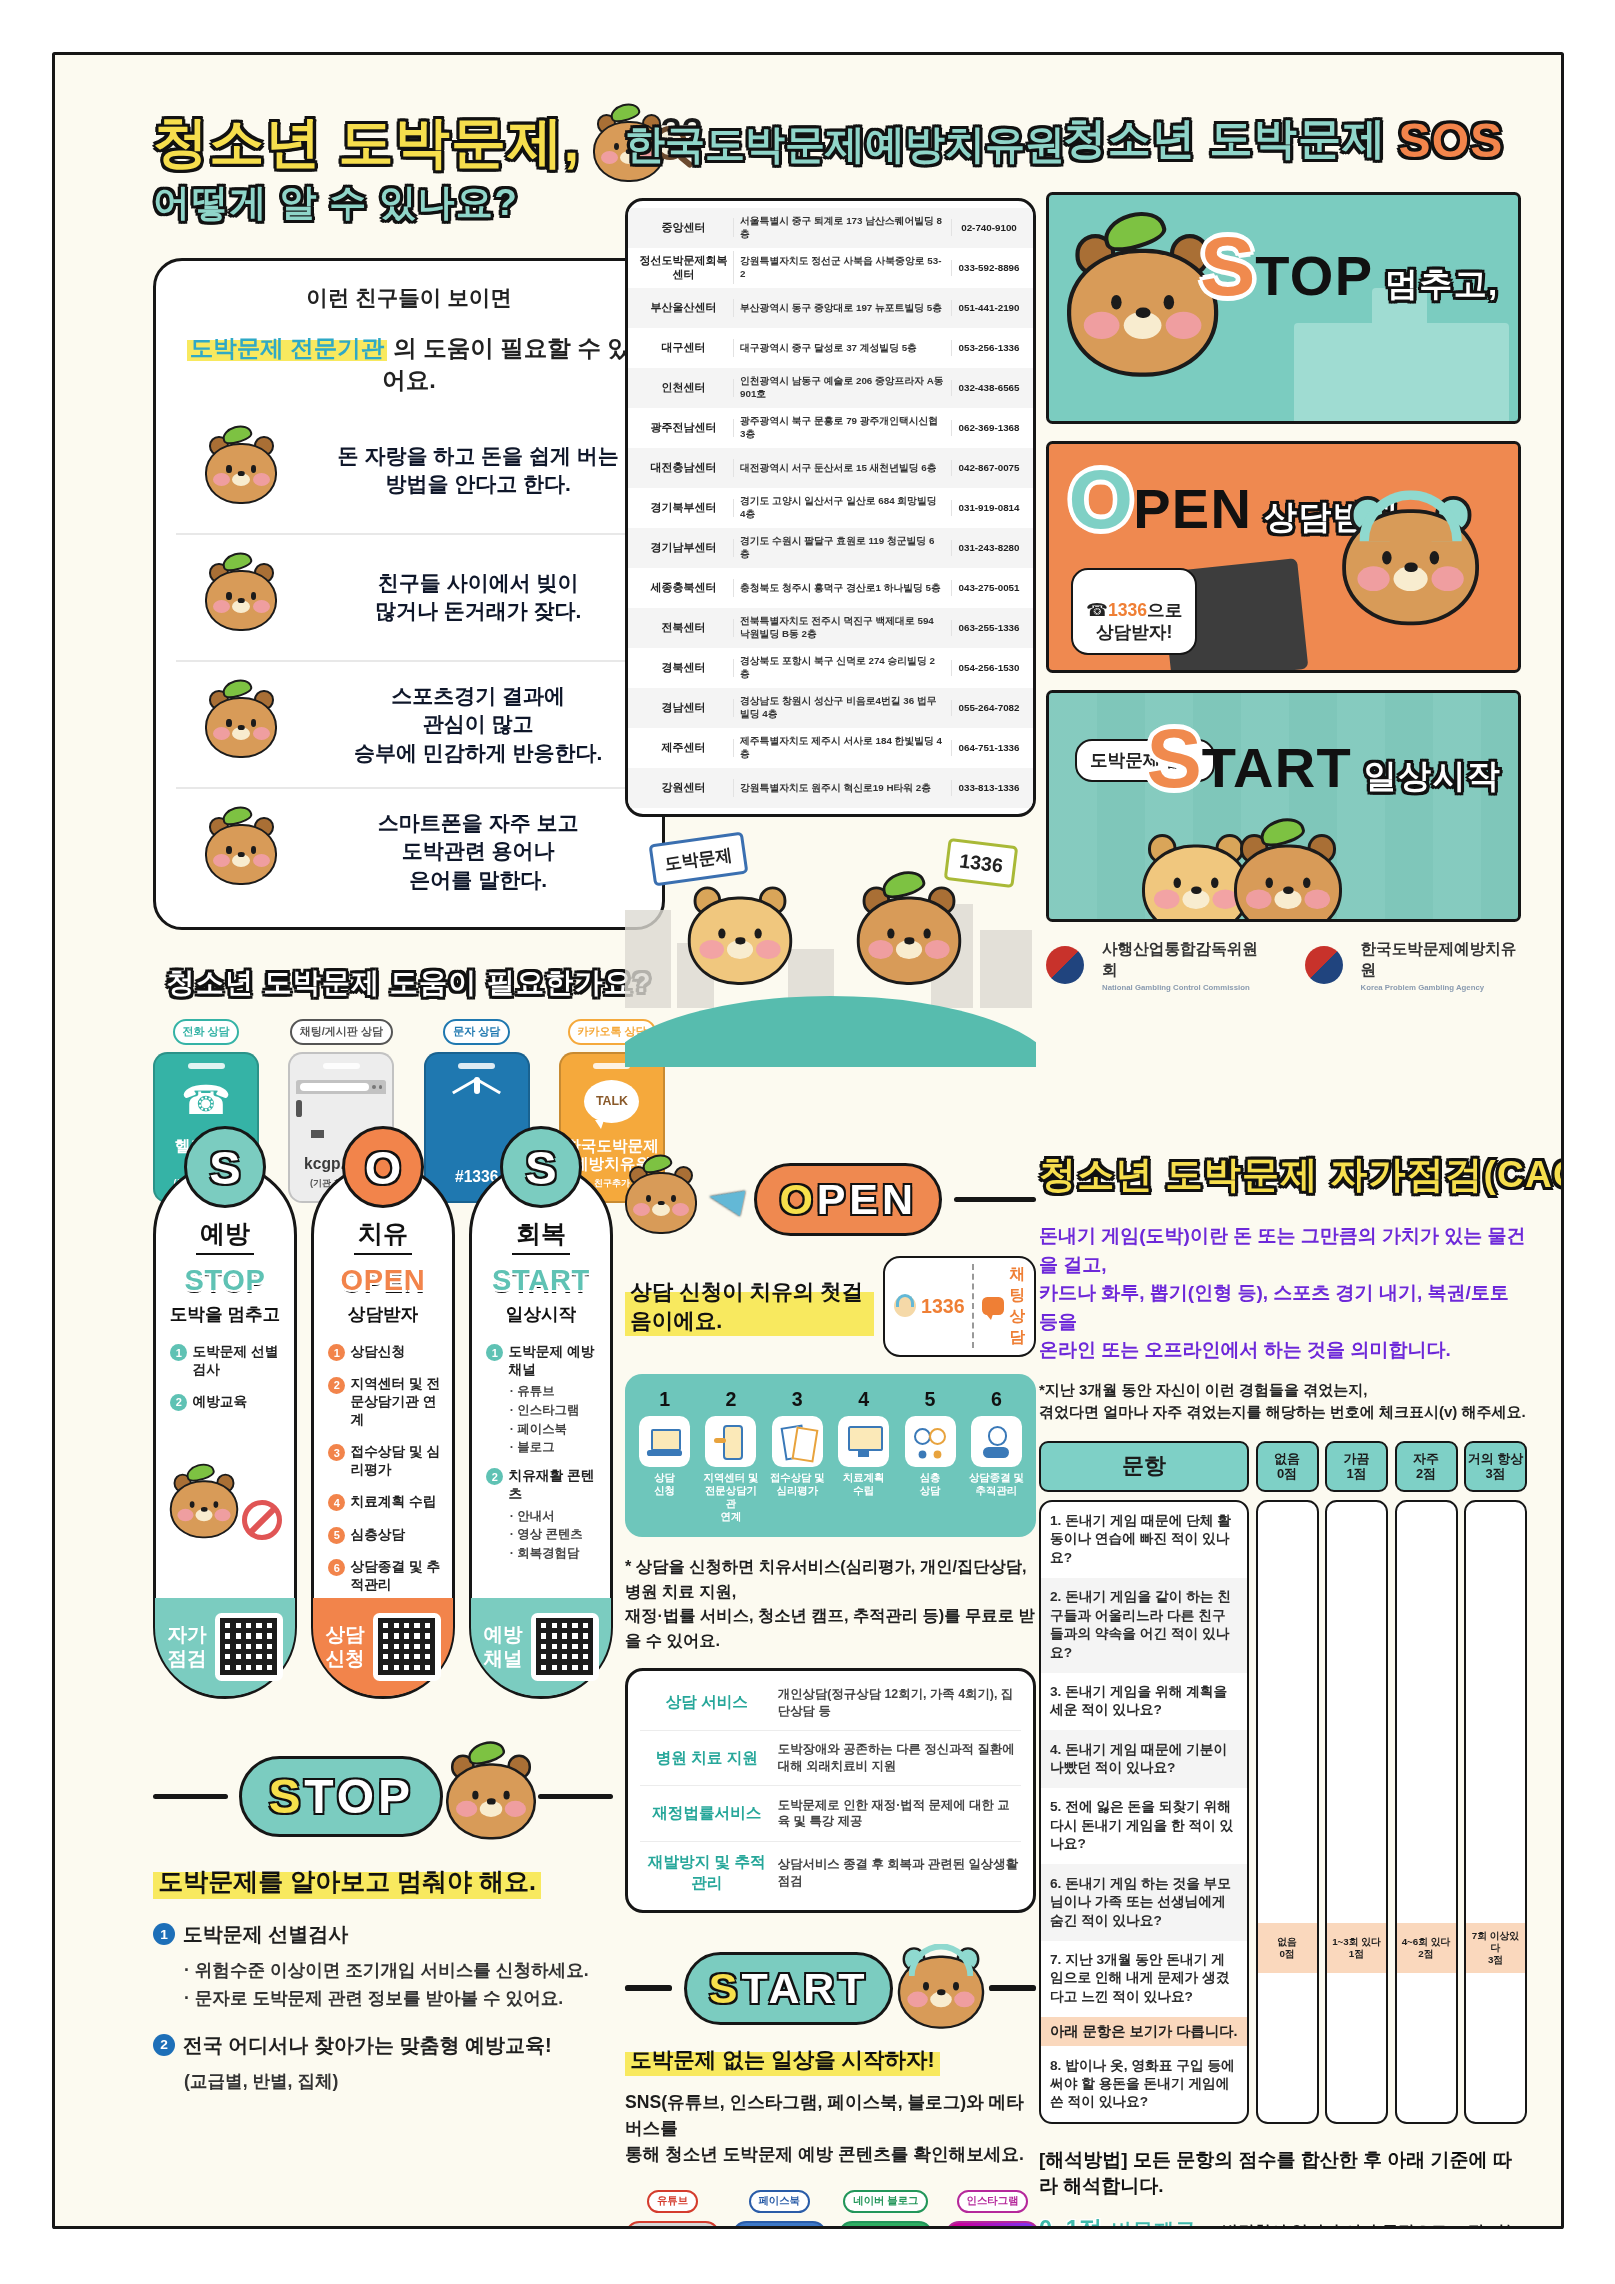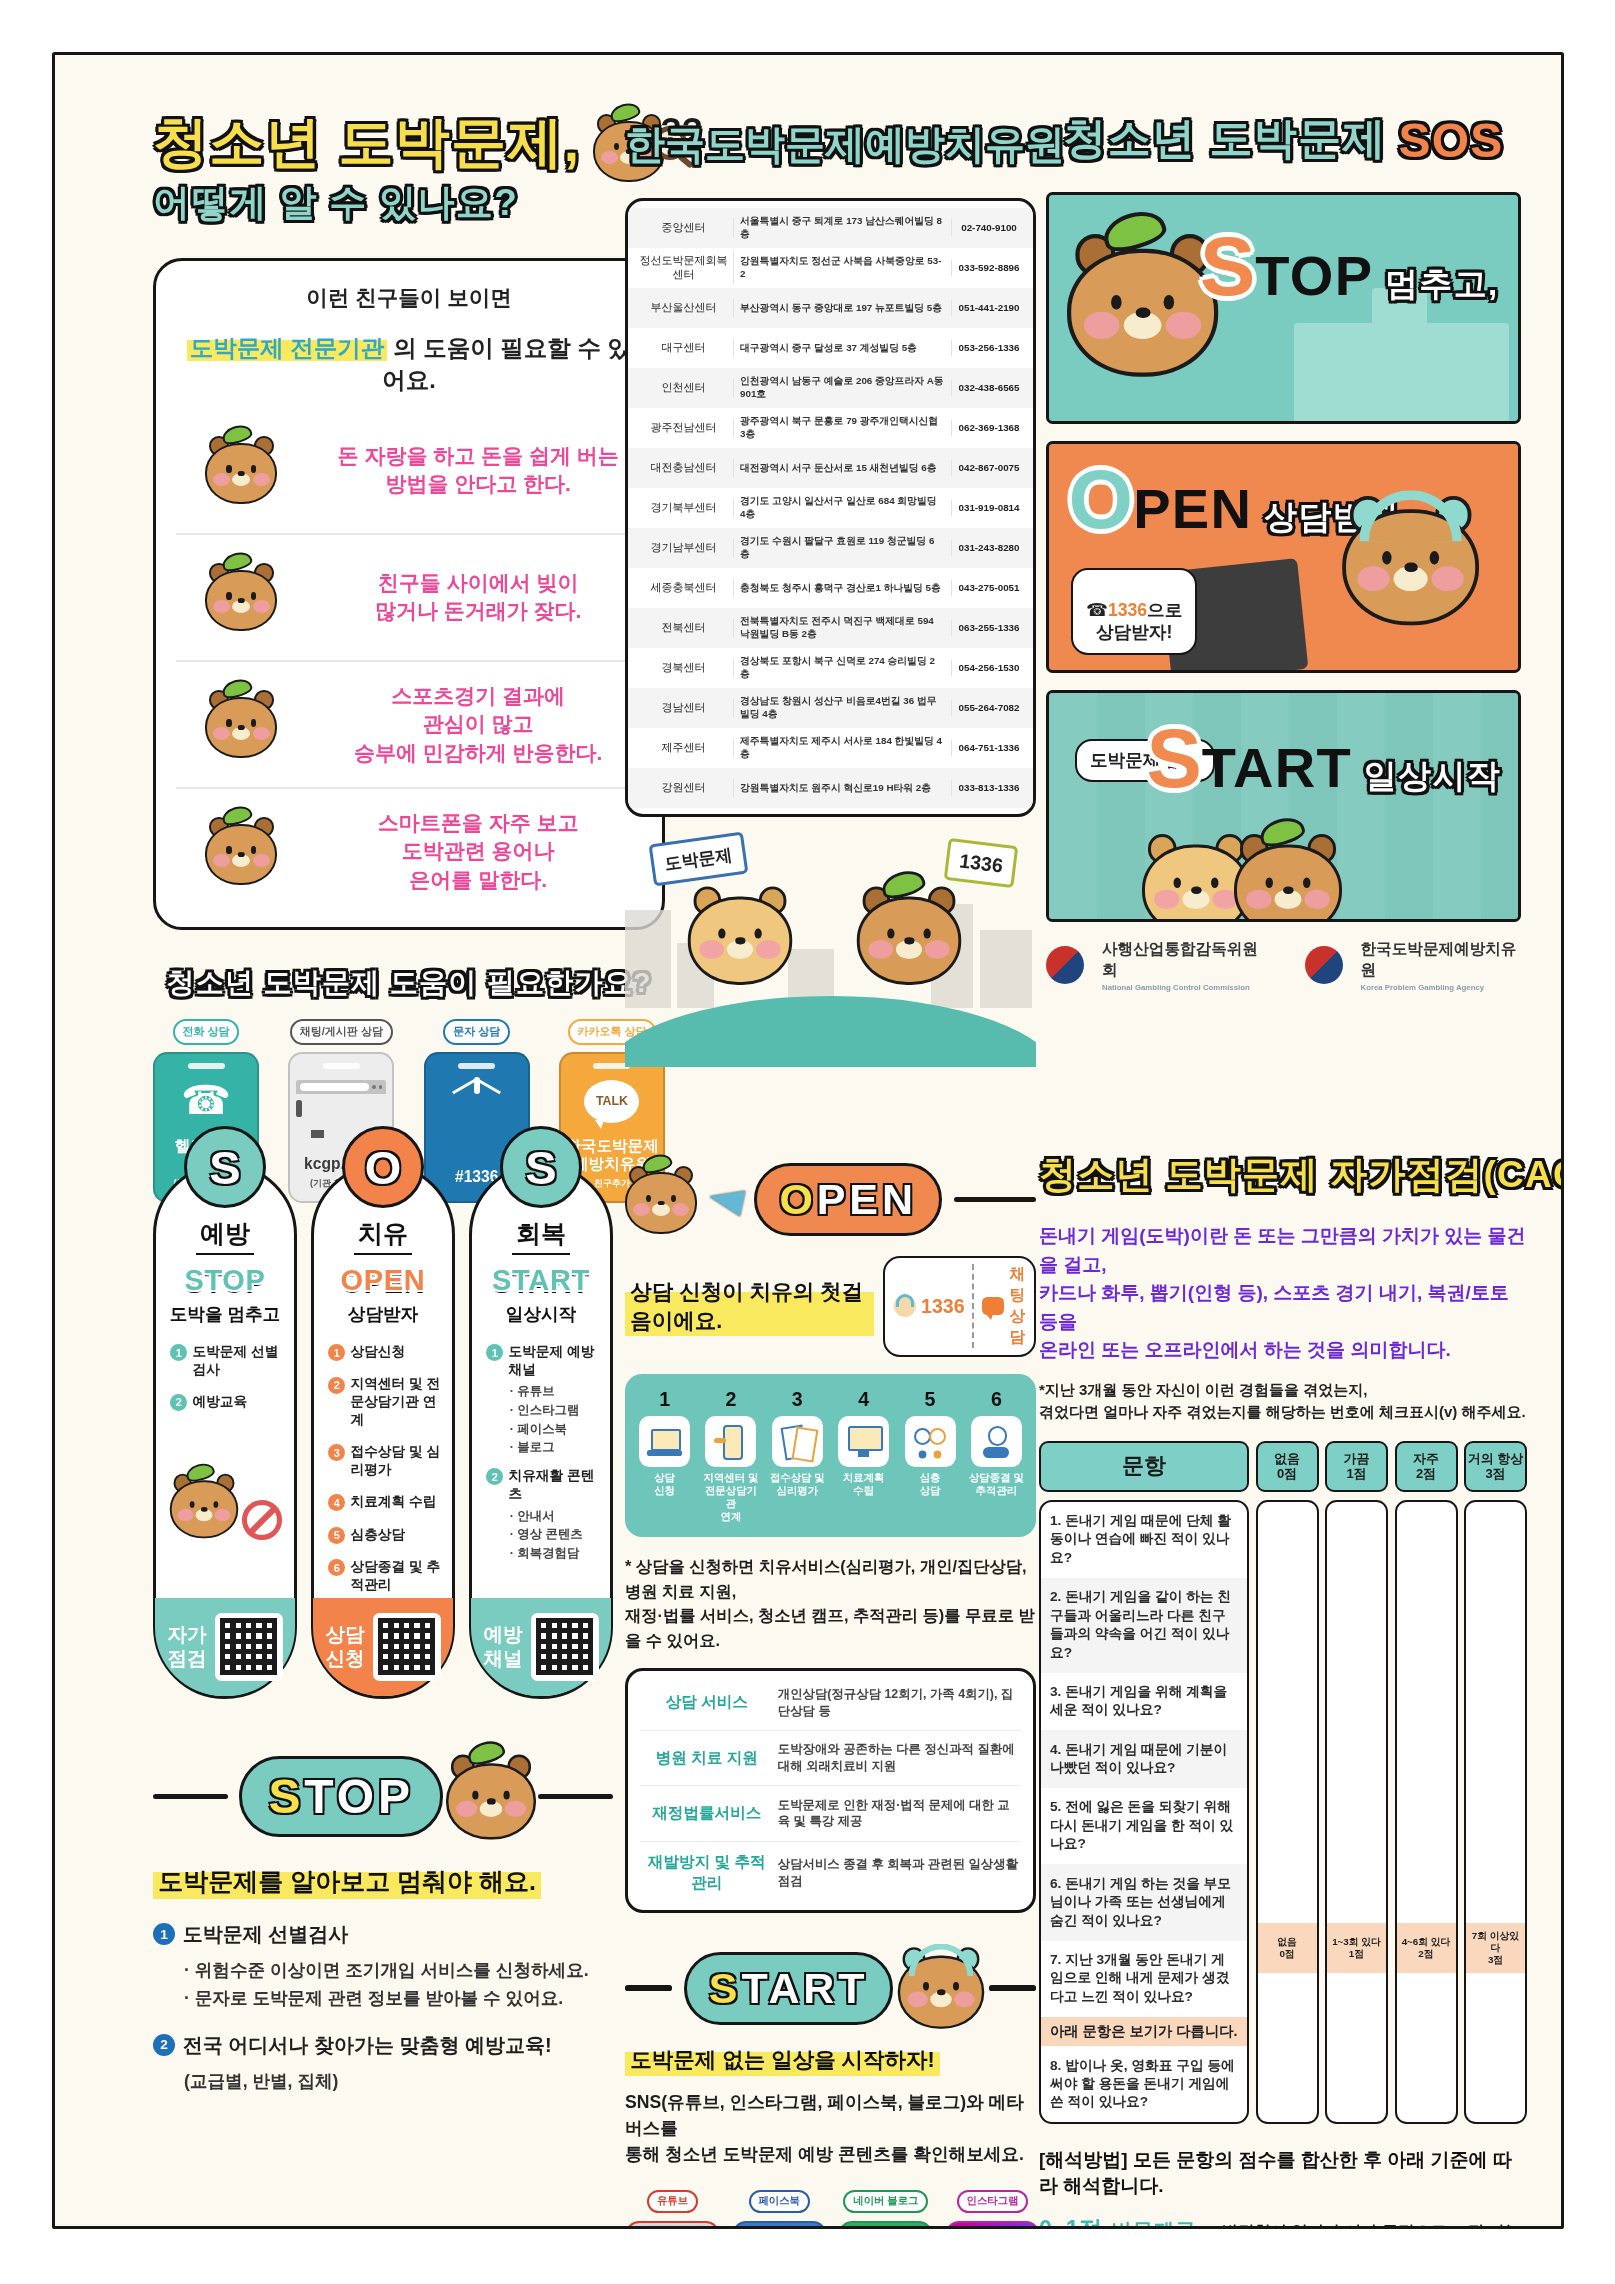--- a/index.html
+++ b/index.html
@@ -44,21 +44,21 @@
   .p1 .t1{font-size:55px;line-height:1.05}
   .p1 .t2{font-size:37px;margin-top:6.5px}
   .p1 .qq{font-size:35px;font-weight:900;color:#1b1b1b;margin-left:2.6px}
   .signcard{margin-top:30px;background:#fff;border:3.3px solid #161616;border-radius:29px;padding:22px 19.6px 13px}
   .signcard .lead1{text-align:center;font-size:21.5px;font-weight:800;color:#222}
   .signcard .lead2{text-align:center;font-size:23.5px;font-weight:900;margin-top:20px}
   .signcard .lead2 .hlk{color:#2FA9C6;background:linear-gradient(180deg,rgba(0,0,0,0) 18%,#F8E95F 18%);padding:0 2.6px}
   .signrow{display:flex;align-items:center;gap:14.3px;padding:17px 3.9px;border-top:2px solid #E8E8E8}
   .signrow:first-of-type{border-top:none}
   .signrow .illo{width:124px;min-height:91px;display:flex;align-items:center;justify-content:center;gap:3.9px;flex:none}
-  .signrow .stx{flex:1;text-align:center;font-size:21px;font-weight:800;line-height:1.35;color:#ec4899}
+  .signrow .stx{flex:1;text-align:center;font-size:21px;font-weight:800;line-height:1.35;color:#0f172a}
   .p1 .helptitle{margin-top:34px;text-align:center;font-size:28px}
   .ccards{display:flex;gap:10.4px;margin-top:17px;justify-content:space-between}
   .ccard-wrap{width:106px;display:flex;flex-direction:column;align-items:center}
   .cbubble{border:2px solid;border-radius:19.6px;background:#fff;padding:3.3px 7.8px;font-size:11px;font-weight:800;white-space:nowrap}
   .ccard{margin-top:7.8px;width:106px;height:151px;border-radius:14.3px;padding-top:9px;position:relative;display:flex;flex-direction:column;align-items:center;border:2px solid rgba(0,0,0,.18)}
   .ccard .notch{width:37px;height:5.9px;border-radius:3.9px;background:rgba(255,255,255,.85);margin-bottom:10.4px}
   .c-teal{background:#35B3A6}.c-blue{background:#1F78B0}.c-orange{background:#F5A93C}
   .c-gray{background:#EDEDED}
   .ccard .main{font-size:15.6px;font-weight:900;color:#fff;margin-top:auto;margin-bottom:3.9px;text-align:center;line-height:1.15;padding:0 3.9px}
   .ccard .sub{font-size:9px;font-weight:700;color:#fff;margin-bottom:11.7px;text-align:center}
@@ -74,21 +74,21 @@
   .mon::after{content:'';position:absolute;left:11.7px;top:27px;width:13px;height:7.8px;background:#555}
   .talkblob{width:55px;height:43px;background:#fff;border-radius:50%;display:flex;align-items:center;justify-content:center;font-size:12.4px;font-weight:900;color:#8A5A2B;position:relative}
   .talkblob::after{content:'';position:absolute;left:10.4px;bottom:-6.5px;width:0;height:0;border-left:6.5px solid transparent;border-right:3.9px solid transparent;border-top:9px solid #fff}
 
   
   .p2{left:570px;top:62px;width:411px}
   .p2 .title{text-align:center;font-size:40px;letter-spacing:0;white-space:nowrap}
   .ctable{margin-top:26px;background:#fff;border:3.3px solid #161616;border-radius:18px;overflow:hidden;padding:6.5px 0}
   .trow{display:grid;grid-template-columns:99px 1fr 76px;align-items:center;min-height:40px;padding:3.9px 6.5px}
   .trow:nth-child(odd){background:#F4F4F4}
-  .trow .cname{font-size:11px;font-weight:400;text-align:center;color:#222;border-right:1.3px solid #E2E2E2;padding:2.6px 1.3px;line-height:1.25}
+  .trow .cname{font-size:11px;font-weight:700;text-align:center;color:#222;border-right:1.3px solid #E2E2E2;padding:2.6px 1.3px;line-height:1.25}
   .trow .caddr{font-size:9.8px;font-weight:600;color:#333;padding:0 6.5px;line-height:1.3}
   .trow .ctel{font-size:9.8px;font-weight:700;color:#222;text-align:center;border-left:1.3px solid #E2E2E2;padding:2.6px 0}
   .cityscene{position:relative;height:235px;margin-top:14.3px;overflow:hidden}
   .cityscene .bld{position:absolute;bottom:59px;background:#DCD9D2;opacity:.8}
   .cityscene .ground{position:absolute;left:-6%;bottom:-98px;width:112%;height:169px;background:#57BCAE;border-radius:50%}
   .holdrac{position:absolute;bottom:39px;width:111px;height:111px;z-index:3}
   .holdrac .rac{transform:scale(1.45);transform-origin:bottom center;margin:0 auto}
   .signboard{position:absolute;z-index:4;background:#fff;border:3.3px solid #3A6FB0;border-radius:5.2px;padding:6.5px 10.4px;font-size:17px;font-weight:900;color:#222;transform:rotate(-8deg);box-shadow:0 0 0 2px #fff inset}
   .signboard.s2{border-color:#A9B937;transform:rotate(7deg);font-size:19.6px}
   .stick{position:absolute;width:7.8px;height:46px;background:#C79B62;border:2px solid #1b1b1b;z-index:3}

